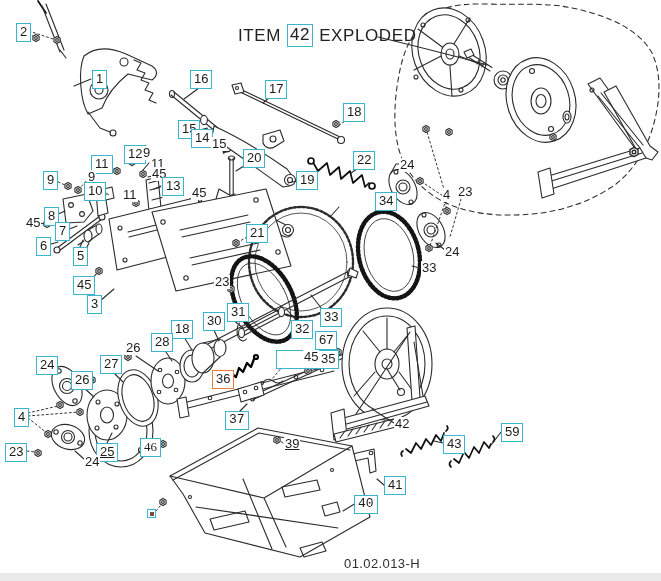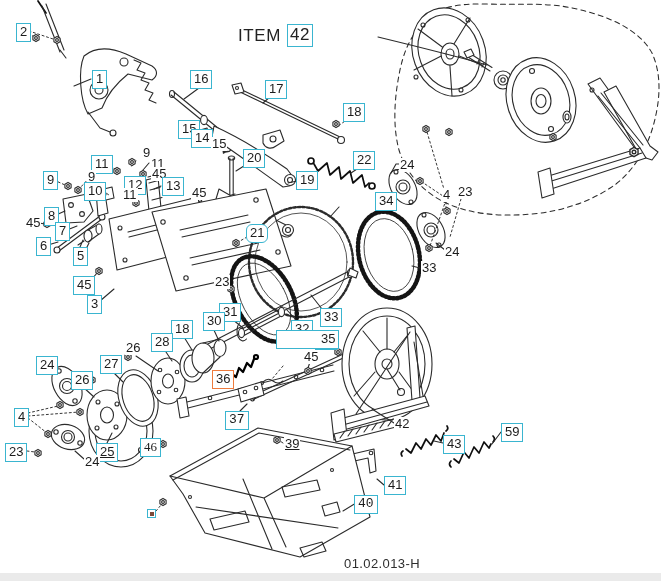--- a/index.html
+++ b/index.html
@@ -348,21 +348,21 @@
 </svg>
 
 <div id="callout-layer">
       <div class="callout boxed" style="left: 16px; top: 23px;">2</div>
       <div class="callout boxed" style="left: 92px; top: 70px;">1</div>
       <div class="callout boxed" style="left: 190px; top: 70px;">16</div>
       <div class="callout boxed" style="left: 265px; top: 80px;">17</div>
       <div class="callout boxed" style="left: 343px; top: 103px;">18</div>
       <div class="callout boxed" style="left: 178px; top: 120px;">15</div>
       <div class="callout boxed" style="left: 191px; top: 129px;">14</div>
-      <div class="callout boxed" style="left: 124px; top: 145px; margin-top: 31px;">12</div>
+      <div class="callout boxed" style="left: 124px; top: 145px;">12</div>
       <div class="callout plain" style="left: 142px; top: 146px;">9</div>
       <div class="callout boxed" style="left: 91px; top: 155px;">11</div>
       <div class="callout plain" style="left: 150px; top: 157px;">11</div>
       <div class="callout plain" style="left: 151px; top: 167px;">45</div>
       <div class="callout boxed" style="left: 43px; top: 171px;">9</div>
       <div class="callout plain" style="left: 87px; top: 170px;">9</div>
       <div class="callout boxed" style="left: 84px; top: 182px;">10</div>
       <div class="callout boxed" style="left: 162px; top: 177px;">13</div>
       <div class="callout plain" style="left: 122px; top: 188px;">11</div>
       <div class="callout plain" style="left: 191px; top: 186px;">45</div>
@@ -371,58 +371,59 @@
       <div class="callout plain" style="left: 25px; top: 216px;">45</div>
       <div class="callout boxed" style="left: 55px; top: 222px;">7</div>
       <div class="callout boxed" style="left: 36px; top: 237px;">6</div>
       <div class="callout boxed" style="left: 73px; top: 247px;">5</div>
       <div class="callout boxed" style="left: 73px; top: 276px;">45</div>
       <div class="callout boxed" style="left: 87px; top: 295px;">3</div>
       <div class="callout boxed" style="left: 243px; top: 149px;">20</div>
       <div class="callout boxed" style="left: 296px; top: 171px;">19</div>
       <div class="callout boxed" style="left: 353px; top: 151px;">22</div>
       <div class="callout boxed" style="left: 333px; top: 192px; margin-left: 42px;">34</div>
-      <div class="callout boxed" style="left: 246px; top: 224px; border-radius: 6px;">21</div>
+      <div class="callout boxed" style="left: 246px; top: 224px;">21</div>
       <div class="callout plain" style="left: 214px; top: 275px;">23</div>
       <div class="callout plain" style="left: 399px; top: 158px;">24</div>
       <div class="callout plain" style="left: 442px; top: 188px;">4</div>
       <div class="callout plain" style="left: 457px; top: 185px;">23</div>
       <div class="callout plain" style="left: 444px; top: 245px;">24</div>
       <div class="callout plain" style="left: 421px; top: 261px;">33</div>
-      <div class="callout boxed" style="left: 219px; top: 303px;">31</div>
+      <div class="callout boxed" style="left: 227px; top: 303px;">31</div>
       <div class="callout boxed" style="left: 203px; top: 312px;">30</div>
       <div class="callout boxed" style="left: 320px; top: 308px;">33</div>
       <div class="callout boxed" style="left: 291px; top: 320px;">32</div>
       <div class="callout boxed" style="left: 315px; top: 331px;">67</div>
       <div class="callout boxed" style="left: 171px; top: 320px;">18</div>
       <div class="callout boxed" style="left: 151px; top: 333px;">28</div>
       <div class="callout plain" style="left: 125px; top: 341px;">26</div>
       <div class="callout boxed" style="left: 100px; top: 355px;">27</div>
       <div class="callout boxed" style="left: 71px; top: 371px;">26</div>
       <div class="callout boxed" style="left: 36px; top: 356px;">24</div>
-      <div class="callout boxed" style="left: 276px; top: 330px; padding-left: 44px;">35</div>
+      <div class="callout boxed" style="left: 276px; top: 350px; padding-left: 44px;">35</div>
       <div class="callout plain" style="left: 303px; top: 350px;">45</div>
       <div class="callout highlight" style="left: 212px; top: 370px;">36</div>
       <div class="callout boxed" style="left: 14px; top: 408px;">4</div>
       <div class="callout boxed" style="left: 5px; top: 443px;">23</div>
       <div class="callout boxed" style="left: 96px; top: 443px; text-decoration: underline;">25</div>
       <div class="callout plain" style="left: 84px; top: 455px;">24</div>
       <div class="callout boxed" style="left: 140px; top: 438px; font-family: Liberation Serif, serif;">46</div>
       <div class="callout boxed" style="left: 225px; top: 411px; font-family: Liberation Mono, monospace;">37</div>
       <div class="callout plain" style="left: 394px; top: 417px;">42</div>
       <div class="callout plain" style="left: 284px; top: 437px; text-decoration: underline;">39</div>
       <div class="callout boxed" style="left: 443px; top: 435px;">43</div>
       <div class="callout boxed" style="left: 501px; top: 423px;">59</div>
       <div class="callout boxed" style="left: 384px; top: 476px;">41</div>
       <div class="callout boxed" style="left: 354px; top: 495px; font-family: Liberation Mono, monospace;">40</div>
       <div class="callout mini" style="left: 147px; top: 509px;"></div>
     </div>
 
 <div id="title">
   <span>ITEM</span>
   <span class="hotspot">42</span>
+  <span>EXPLODED</span>
 </div>
 
 <div id="doc-code">01.02.013-H</div>
 
 <div id="bottom-edge"></div>
 
 </div>
 
 </body></html>

